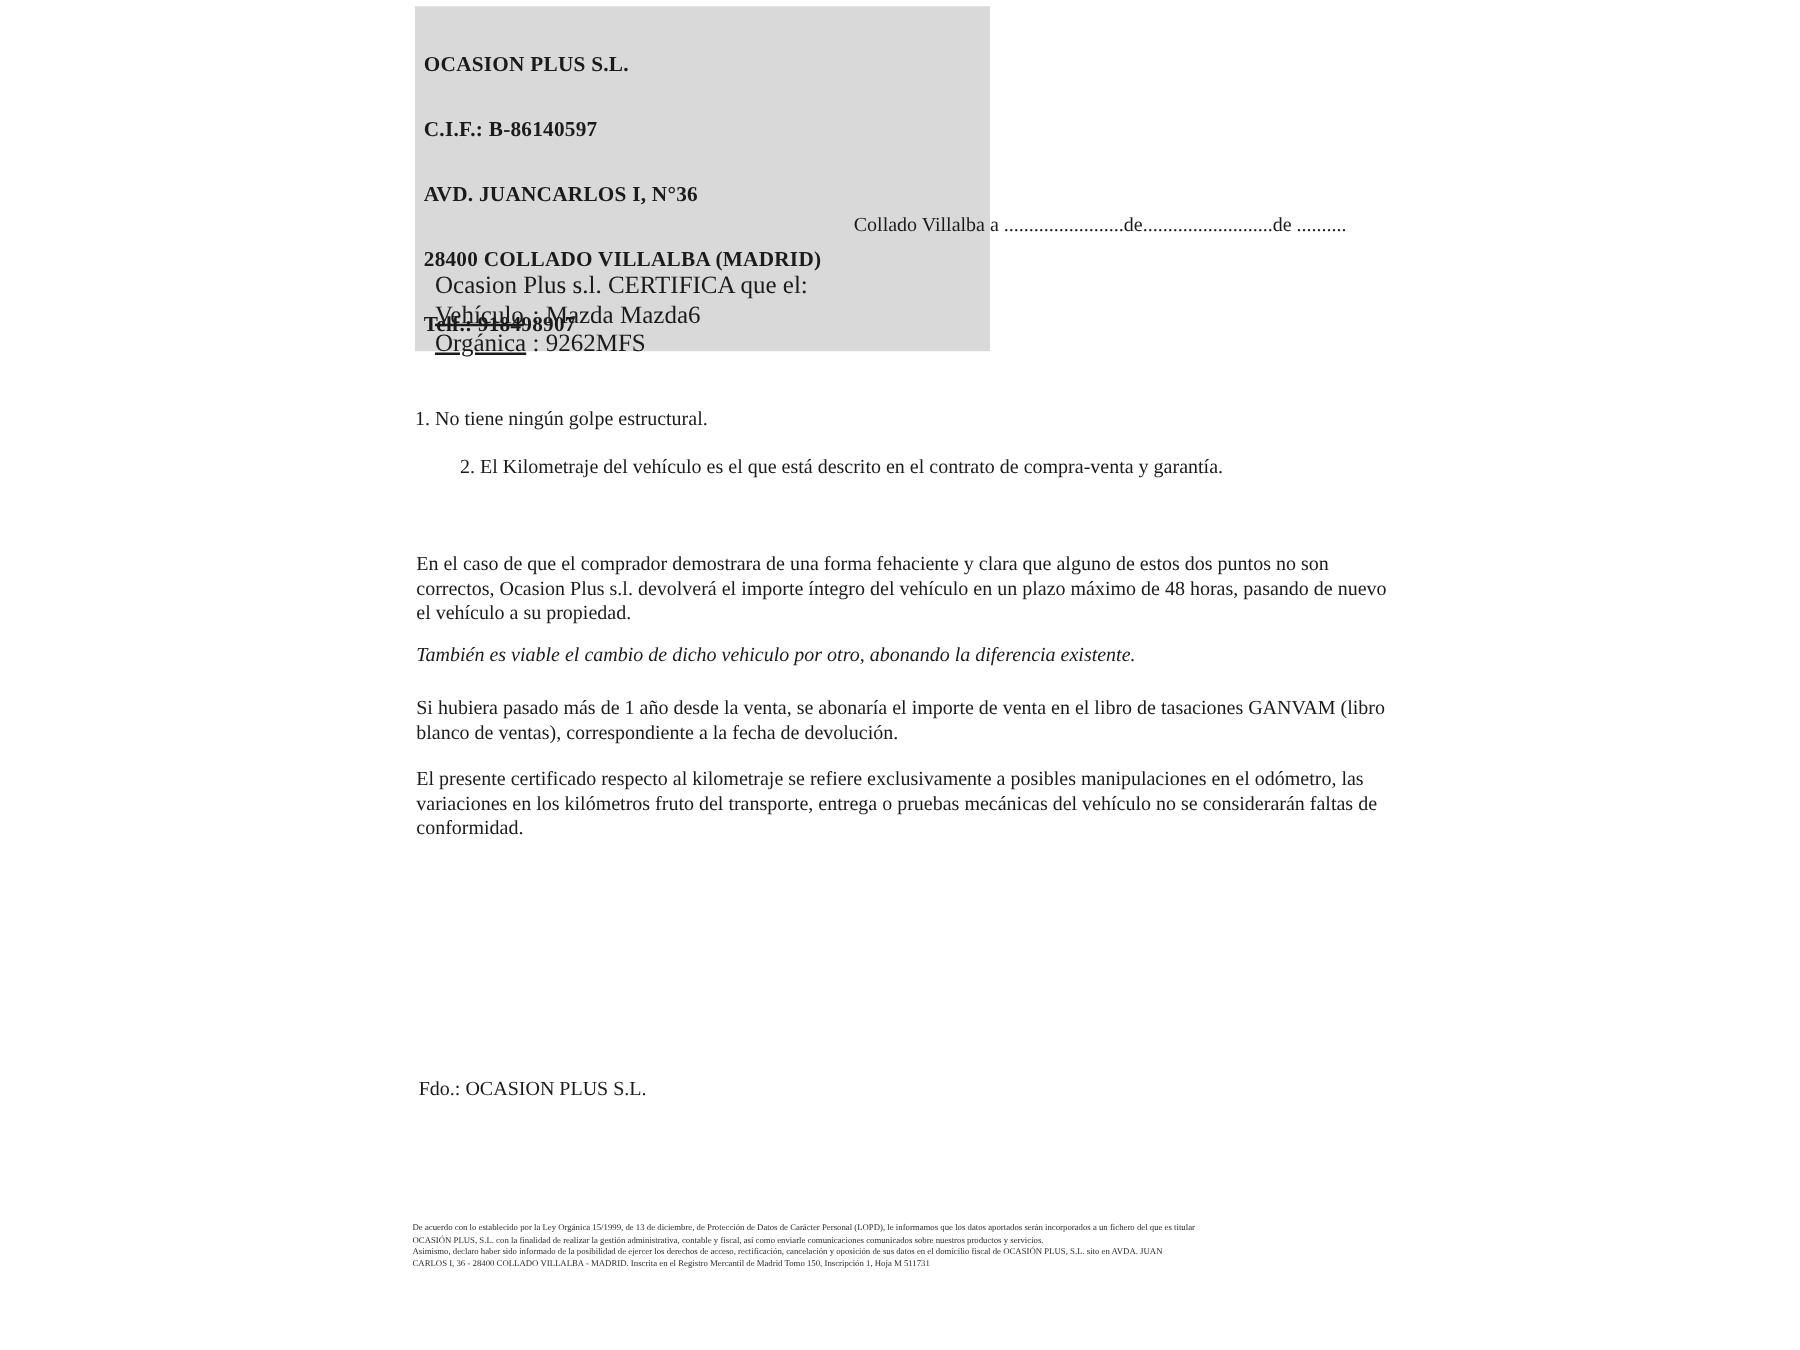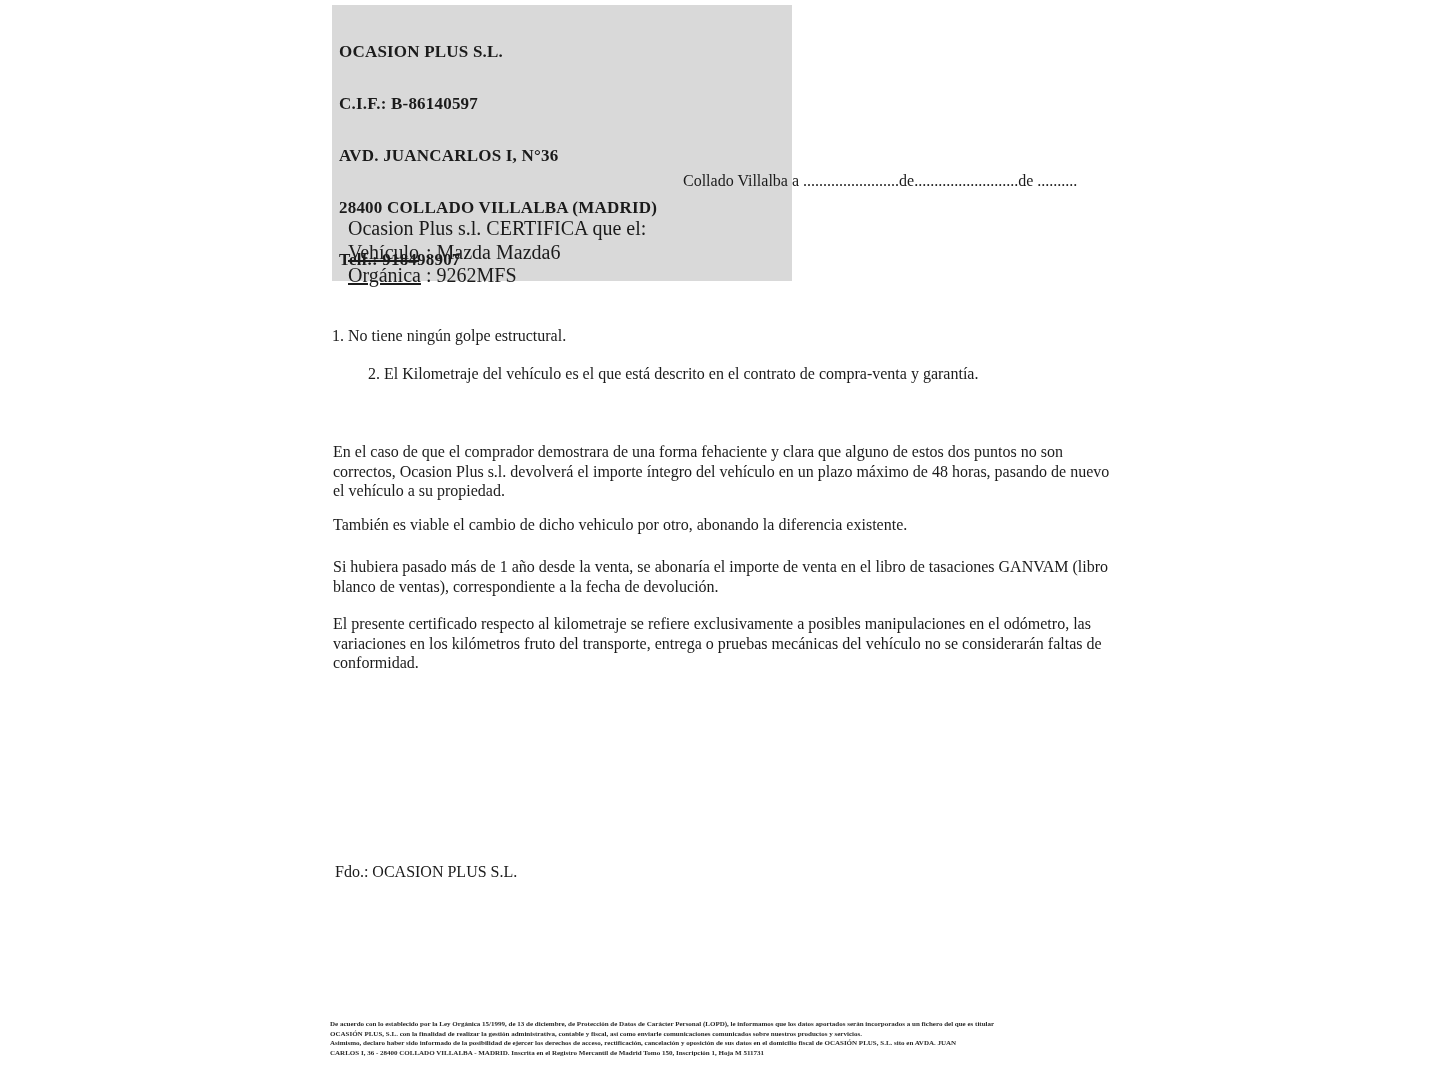--- a/index.html
+++ b/index.html
@@ -59,38 +59,37 @@
   .item-2 { top: 365px; margin-left: 36px; }
   .para {
     position: absolute;
     left: 333px;
     width: 778px;
     font-size: 16px;
     line-height: 19.6px;
     text-align: left;
   }
   .para-1 { top: 442px; }
-  .para-2 { top: 515px; }
+  .para-2 { top: 515px; font-style: italic; }
   .para-3 { top: 557px; }
   .para-4 { top: 614px; }
   .signature {
     position: absolute;
     left: 335px;
     top: 863px;
     font-size: 16px;
   }
   .legal {
     position: absolute;
     left: 330px;
-    top: 1020px;
+    top: 978px;
     width: 800px;
     font-size: 7px;
     line-height: 9.6px;
     color: #2a2a2a;
-    font-weight: bold;
   }
   .legal-line { white-space: nowrap; overflow: hidden; }
 </style>
 </head>
 <body>
 
 <div class="letterhead">
   <div class="lh-line">OCASION PLUS S.L.</div>
   <div class="lh-line">C.I.F.: B-86140597</div>
   <div class="lh-line">AVD. JUANCARLOS I, N°36</div>

